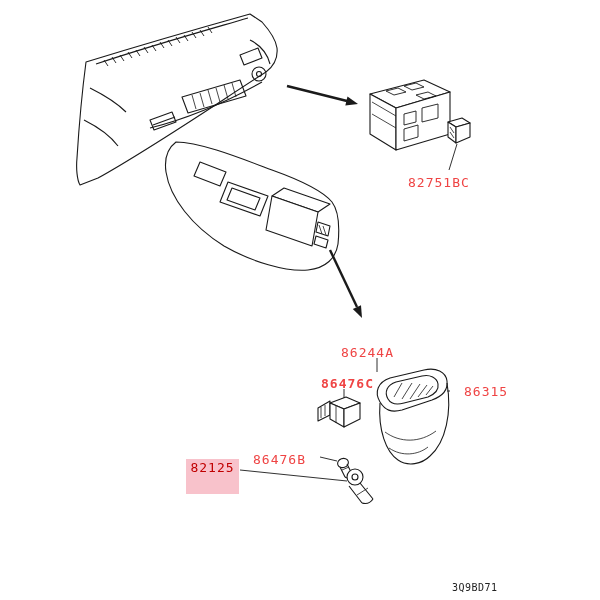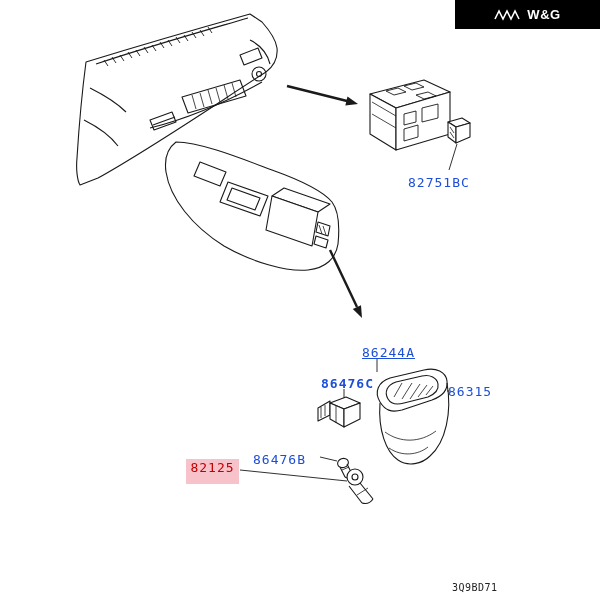--- a/index.html
+++ b/index.html
@@ -11,43 +11,37 @@
     position:absolute; left:455px; top:0; width:145px; height:29px;
     background:var(--hdr-bg,#000);
     display:flex; align-items:center; justify-content:center; gap:7px;
   }
   .brand-text {
     color:var(--hdr-text,#fff); font-family:"Liberation Sans", sans-serif;
     font-size:13px; font-weight:bold; letter-spacing:0.5px;
   }
   .diagram-svg { position:absolute; left:0; top:0; color:var(--line-color,#1a1a1a); }
   .part-label {
-    position:absolute; font-size:13px; letter-spacing:1px; color:#1d4ed8;
+    position:absolute; font-size:13px; letter-spacing:1px; color:#ef4444;
     white-space:nowrap; line-height:15px; cursor:default;
   }
   .part-label.highlight {
     background:var(--hl-bg,#f8c2cb); color:var(--hl-text,#c00000);
     text-align:center;
   }
   .diagram-code {
     position:absolute; left:452px; top:582px; font-size:10px;
     letter-spacing:0.5px; color:#222;
   }
 </style>
 </head>
 <body>
 
 <div class="stage">
 
-  <div class="header-bar">
-    <svg width="26" height="12" viewBox="0 0 26 12">
-      <path d="M1,10 L5,2 L9,10 L13,2 L17,10 L21,2 L25,10" fill="none" stroke="#fff" stroke-width="1.6"></path>
-    </svg>
-    <span class="brand-text">W&amp;G</span>
-  </div>
 
   <svg class="diagram-svg" width="600" height="600" viewBox="0 0 600 600">
 
     <g stroke="currentColor" stroke-width="1.1" fill="none" stroke-linejoin="round">
       <path d="M86,62 C138,46 200,28 250,14 L262,22 C270,31 276,40 277,48 C278,58 274,66 266,72 C222,100 152,148 98,178 L80,185 C77,180 76,168 77,158 C79,126 82,92 86,62 Z"></path>
       <path d="M96,64 C150,46 200,32 248,18"></path>
       <path d="M104,60 L108,66 M112,57 L116,63 M120,55 L124,61 M128,52 L132,58 M136,50 L140,56 M144,47 L148,53 M152,45 L156,51 M160,42 L164,48 M168,40 L172,46 M176,37 L180,43 M184,35 L188,41 M192,32 L196,38 M200,30 L204,36 M208,27 L212,33" stroke-width="0.9"></path>
       <path d="M182,97 L240,80 L246,96 L188,113 Z"></path>
       <path d="M192,95 L196,109 M200,93 L204,107 M208,90 L212,104 M216,88 L220,102 M224,85 L228,99 M232,83 L236,97" stroke-width="0.8"></path>
       <path d="M150,120 L172,112 L176,122 L154,130 Z M153,125 L175,117"></path>
@@ -135,24 +129,24 @@
       <circle cx="355" cy="477" r="8"></circle>
       <circle cx="355" cy="477" r="3"></circle>
       <path d="M360,483 L373,499 M349,486 L362,503" fill="none"></path>
       <path d="M362,503 Q369,505 373,499" fill="none"></path>
       <path d="M357,495 L368,488" fill="none" stroke-width="0.8"></path>
     </g>
   </svg>
 
   <div class="part-label" style="left:408px; top:175px;">82751BC</div>
 
-  <div class="part-label" style="left:362px; top:345px;text-decoration:underline;">86244A</div>
+  <div class="part-label" style="left:341px; top:345px;">86244A</div>
 
   <div class="part-label" style="left:321px; top:376px;font-weight:bold;">86476C</div>
 
-  <div class="part-label" style="left:448px; top:384px;">86315</div>
+  <div class="part-label" style="left:464px; top:384px;">86315</div>
 
   <div class="part-label" style="left:253px; top:452px;text-align:right;">86476B</div>
 
-  <div class="part-label highlight" style="left:186px; top:459px; width:53px; height:25px; line-height:17px;">82125</div>
+  <div class="part-label highlight" style="left:186px; top:459px; width:53px; height:35px; line-height:17px;">82125</div>
 
   <div class="diagram-code">3Q9BD71</div>
 </div>
 
 </body></html>

